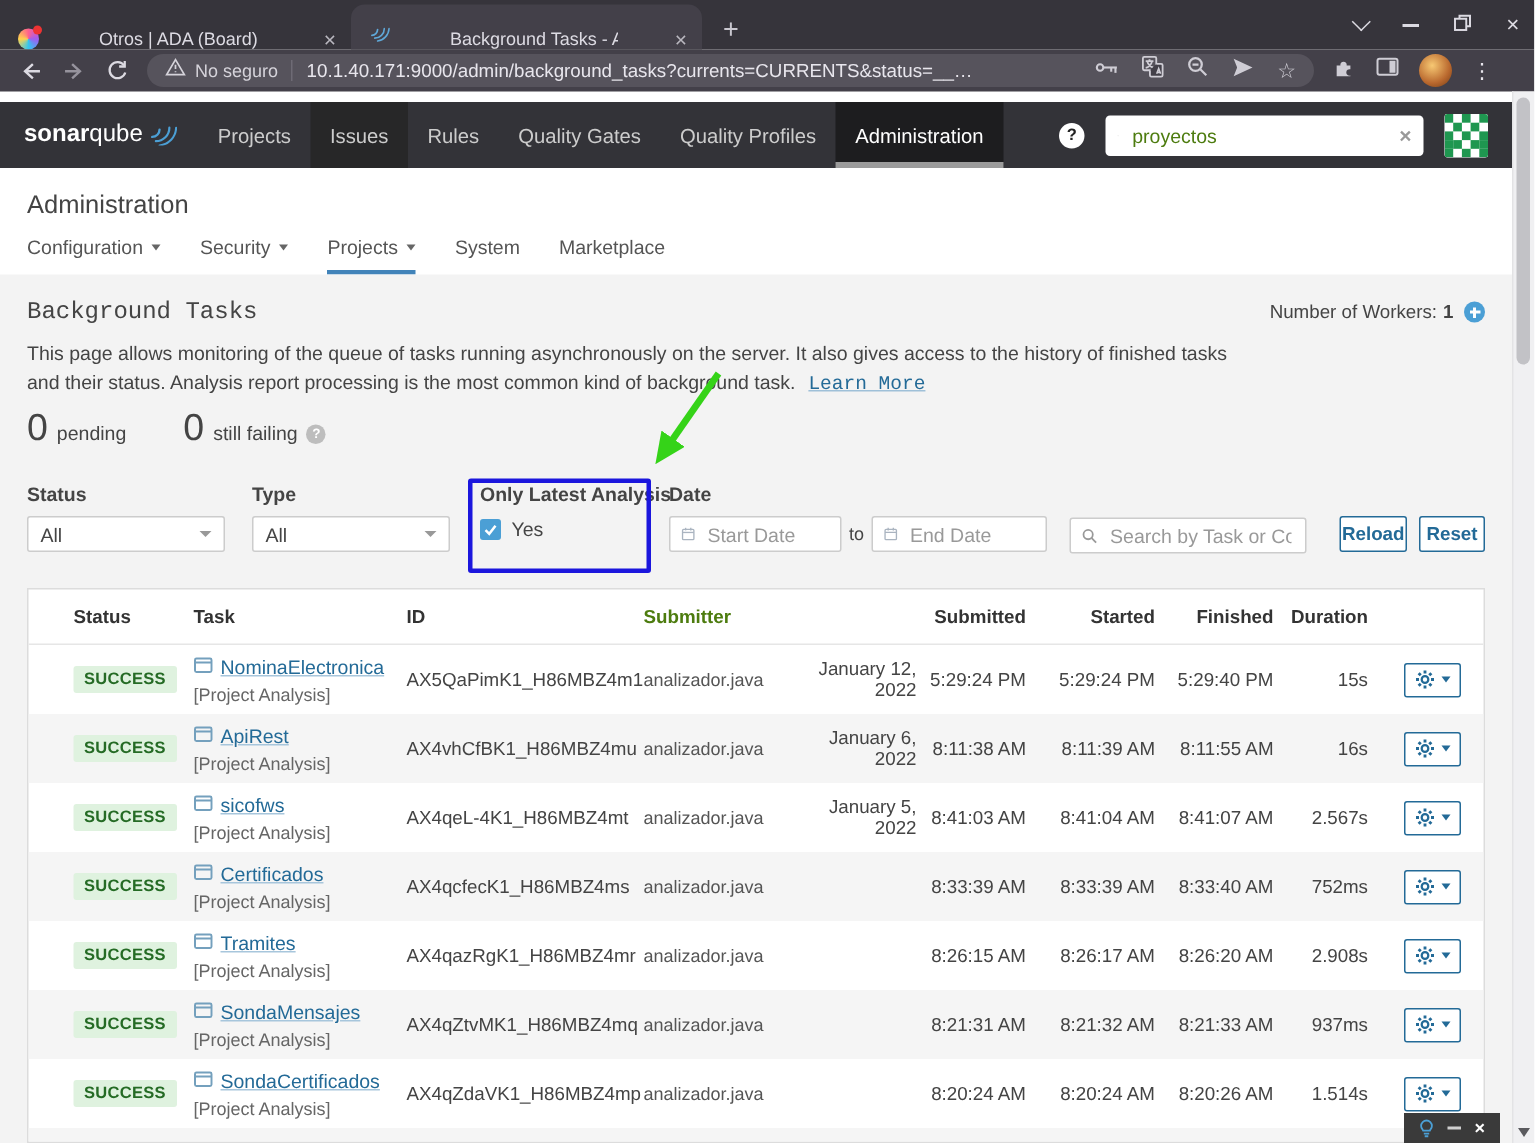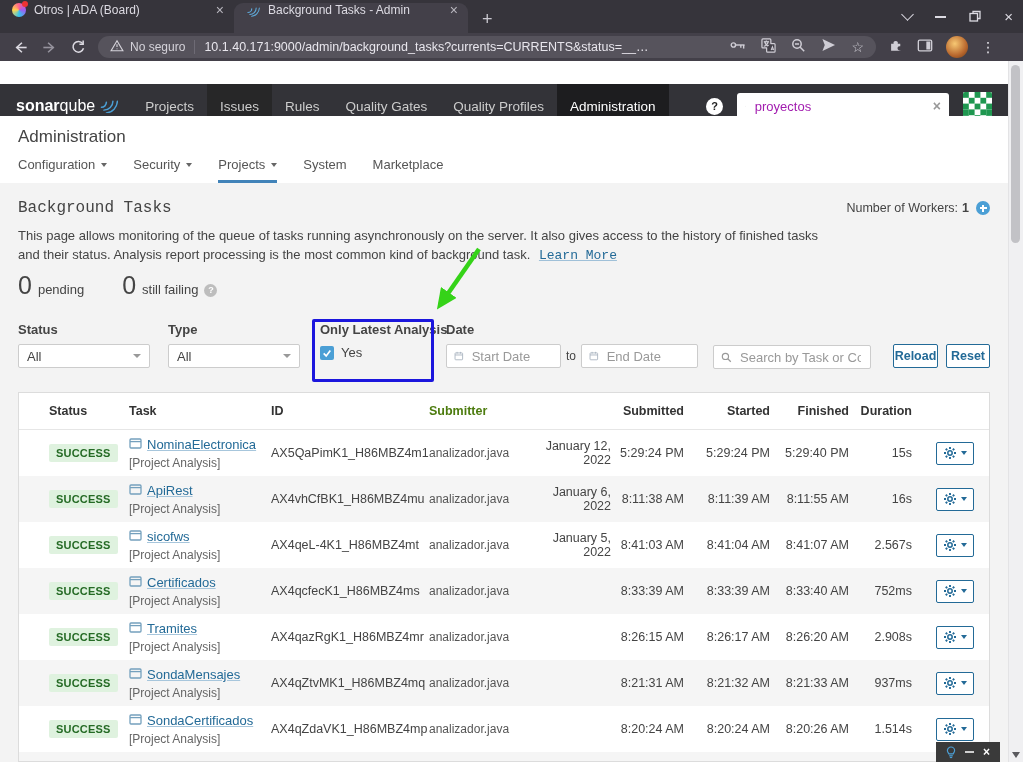--- a/index.html
+++ b/index.html
@@ -2,21 +2,21 @@
 <html><head>
 <meta charset="utf-8">
 <style>
   html,body{margin:0;padding:0;background:#fff;}
   .screen{position:relative;width:1023px;height:762px;overflow:hidden;
           font-family:"Liberation Sans",sans-serif;background:#fff;}
 
   
   .tabbar{position:absolute;left:0;top:0;width:1023px;height:33px;background:#36343b;
           display:flex;align-items:flex-end;}
-  .tab{height:30px;display:flex;align-items:flex-start;padding:0 10px 0 12px;width:234px;box-sizing:border-box;}
+  .tab{height:30px;display:flex;align-items:flex-end;padding:0 10px 0 12px;width:234px;box-sizing:border-box;gap:32px;}
   .tab.active{background:#434049;border-radius:9px 9px 0 0;}
   .tab-title{flex:1;font-size:12px;color:#dddbe3;white-space:nowrap;overflow:hidden;margin-left:8px;}
   .tab-close{font-size:14px;color:#b9b7bf;margin-left:6px;line-height:1;}
   .favicon-ada{position:relative;width:14px;height:14px;border-radius:50%;flex:none;
      background:conic-gradient(#ff5f8f,#a05cf0,#33c6f0,#ffd34d,#ff5f8f);}
   .favicon-ada::after{content:"";position:absolute;right:-2px;top:-2px;width:6px;height:6px;border-radius:50%;background:#e33;}
   .newtab{color:#c9c7cf;font-size:18px;margin:0 0 5px 14px;line-height:1;}
   .wincontrols{position:absolute;right:10px;top:0;height:33px;display:flex;align-items:center;gap:23px;color:#dcdae2;}
   .chev{width:8px;height:8px;border-right:1.6px solid #dcdae2;border-bottom:1.6px solid #dcdae2;
         transform:rotate(45deg);margin-top:-4px;}
@@ -32,35 +32,35 @@
   .divider{width:1px;height:14px;background:#6e6b75;margin:0 9px;}
   .url{font-size:12.5px;color:#e8e6ed;white-space:nowrap;overflow:hidden;flex:1;}
   .obicons{display:flex;align-items:center;gap:15px;margin-left:10px;}
   .tb-right{display:flex;align-items:center;gap:13px;margin-left:12px;}
   .avatar-browser{width:22px;height:22px;border-radius:50%;
      background:radial-gradient(circle at 40% 35%, #f7c873, #b9682e 60%, #6e3a14);}
   .kebab{color:#e8e6ed;font-size:14px;line-height:1;}
   .star-g{color:#cfcdd5;font-size:14px;line-height:1;}
 
   
-  .sq-nav{position:absolute;left:0;top:84px;width:1008px;height:44px;background:#333338;
+  .sq-nav{position:absolute;left:0;top:68px;width:1008px;height:44px;background:#333338;
           display:flex;align-items:center;color:#ccc;}
   .logo{margin-left:16px;display:flex;align-items:center;color:#fff;font-size:16px;}
   .logo .lb{font-weight:700;}
   .logo .ll{font-weight:300;}
   .sq-items{display:flex;height:100%;margin-left:14px;}
   .sq-item{display:flex;align-items:center;padding:0 13px;font-size:13.5px;cursor:pointer;}
   .sq-item.dark{background:#272728;}
   .sq-item.active{background:#1d1d1f;color:#fff;position:relative;}
   .sq-item.active::after{content:"";position:absolute;left:0;right:0;bottom:0;height:4px;background:#9b9b9b;}
   .sq-right{margin-left:auto;margin-right:16px;display:flex;align-items:center;gap:14px;}
   .help-circle{width:17px;height:17px;border-radius:50%;background:#fff;color:#222;
                font-size:11px;font-weight:700;display:flex;align-items:center;justify-content:center;}
   .sq-search{width:212px;height:27px;background:#fff;border-radius:3px;display:flex;align-items:center;padding:0 8px;box-sizing:border-box;}
-  .sq-search input{border:none;outline:none;flex:1;font:13px "Liberation Sans",sans-serif;color:#a21caf;margin-left:7px;background:transparent;}
+  .sq-search input{border:none;outline:none;flex:1;font:13px "Liberation Sans",sans-serif;color:#4d7c0f;margin-left:7px;background:transparent;}
   .sq-clear{color:#999;font-size:14px;font-weight:700;line-height:1;}
   .identicon{width:29px;height:29px;border-radius:2px;overflow:hidden;background:#fff;}
 
   
   .admin-head{position:absolute;left:0;top:116px;width:1008px;height:67px;background:#fff;}
   .admin-title{position:absolute;left:18px;top:11px;font-size:17px;color:#444;}
   .admin-tabs{position:absolute;left:18px;bottom:0;display:flex;gap:26px;}
   .admin-tab{font-size:13px;color:#555;padding-bottom:11px;display:flex;align-items:center;gap:6px;cursor:pointer;}
   .admin-tab.active{border-bottom:3px solid #4183b9;padding-bottom:8px;}
   .caret-dn{width:0;height:0;border-left:3.5px solid transparent;border-right:3.5px solid transparent;border-top:4px solid #666;}

